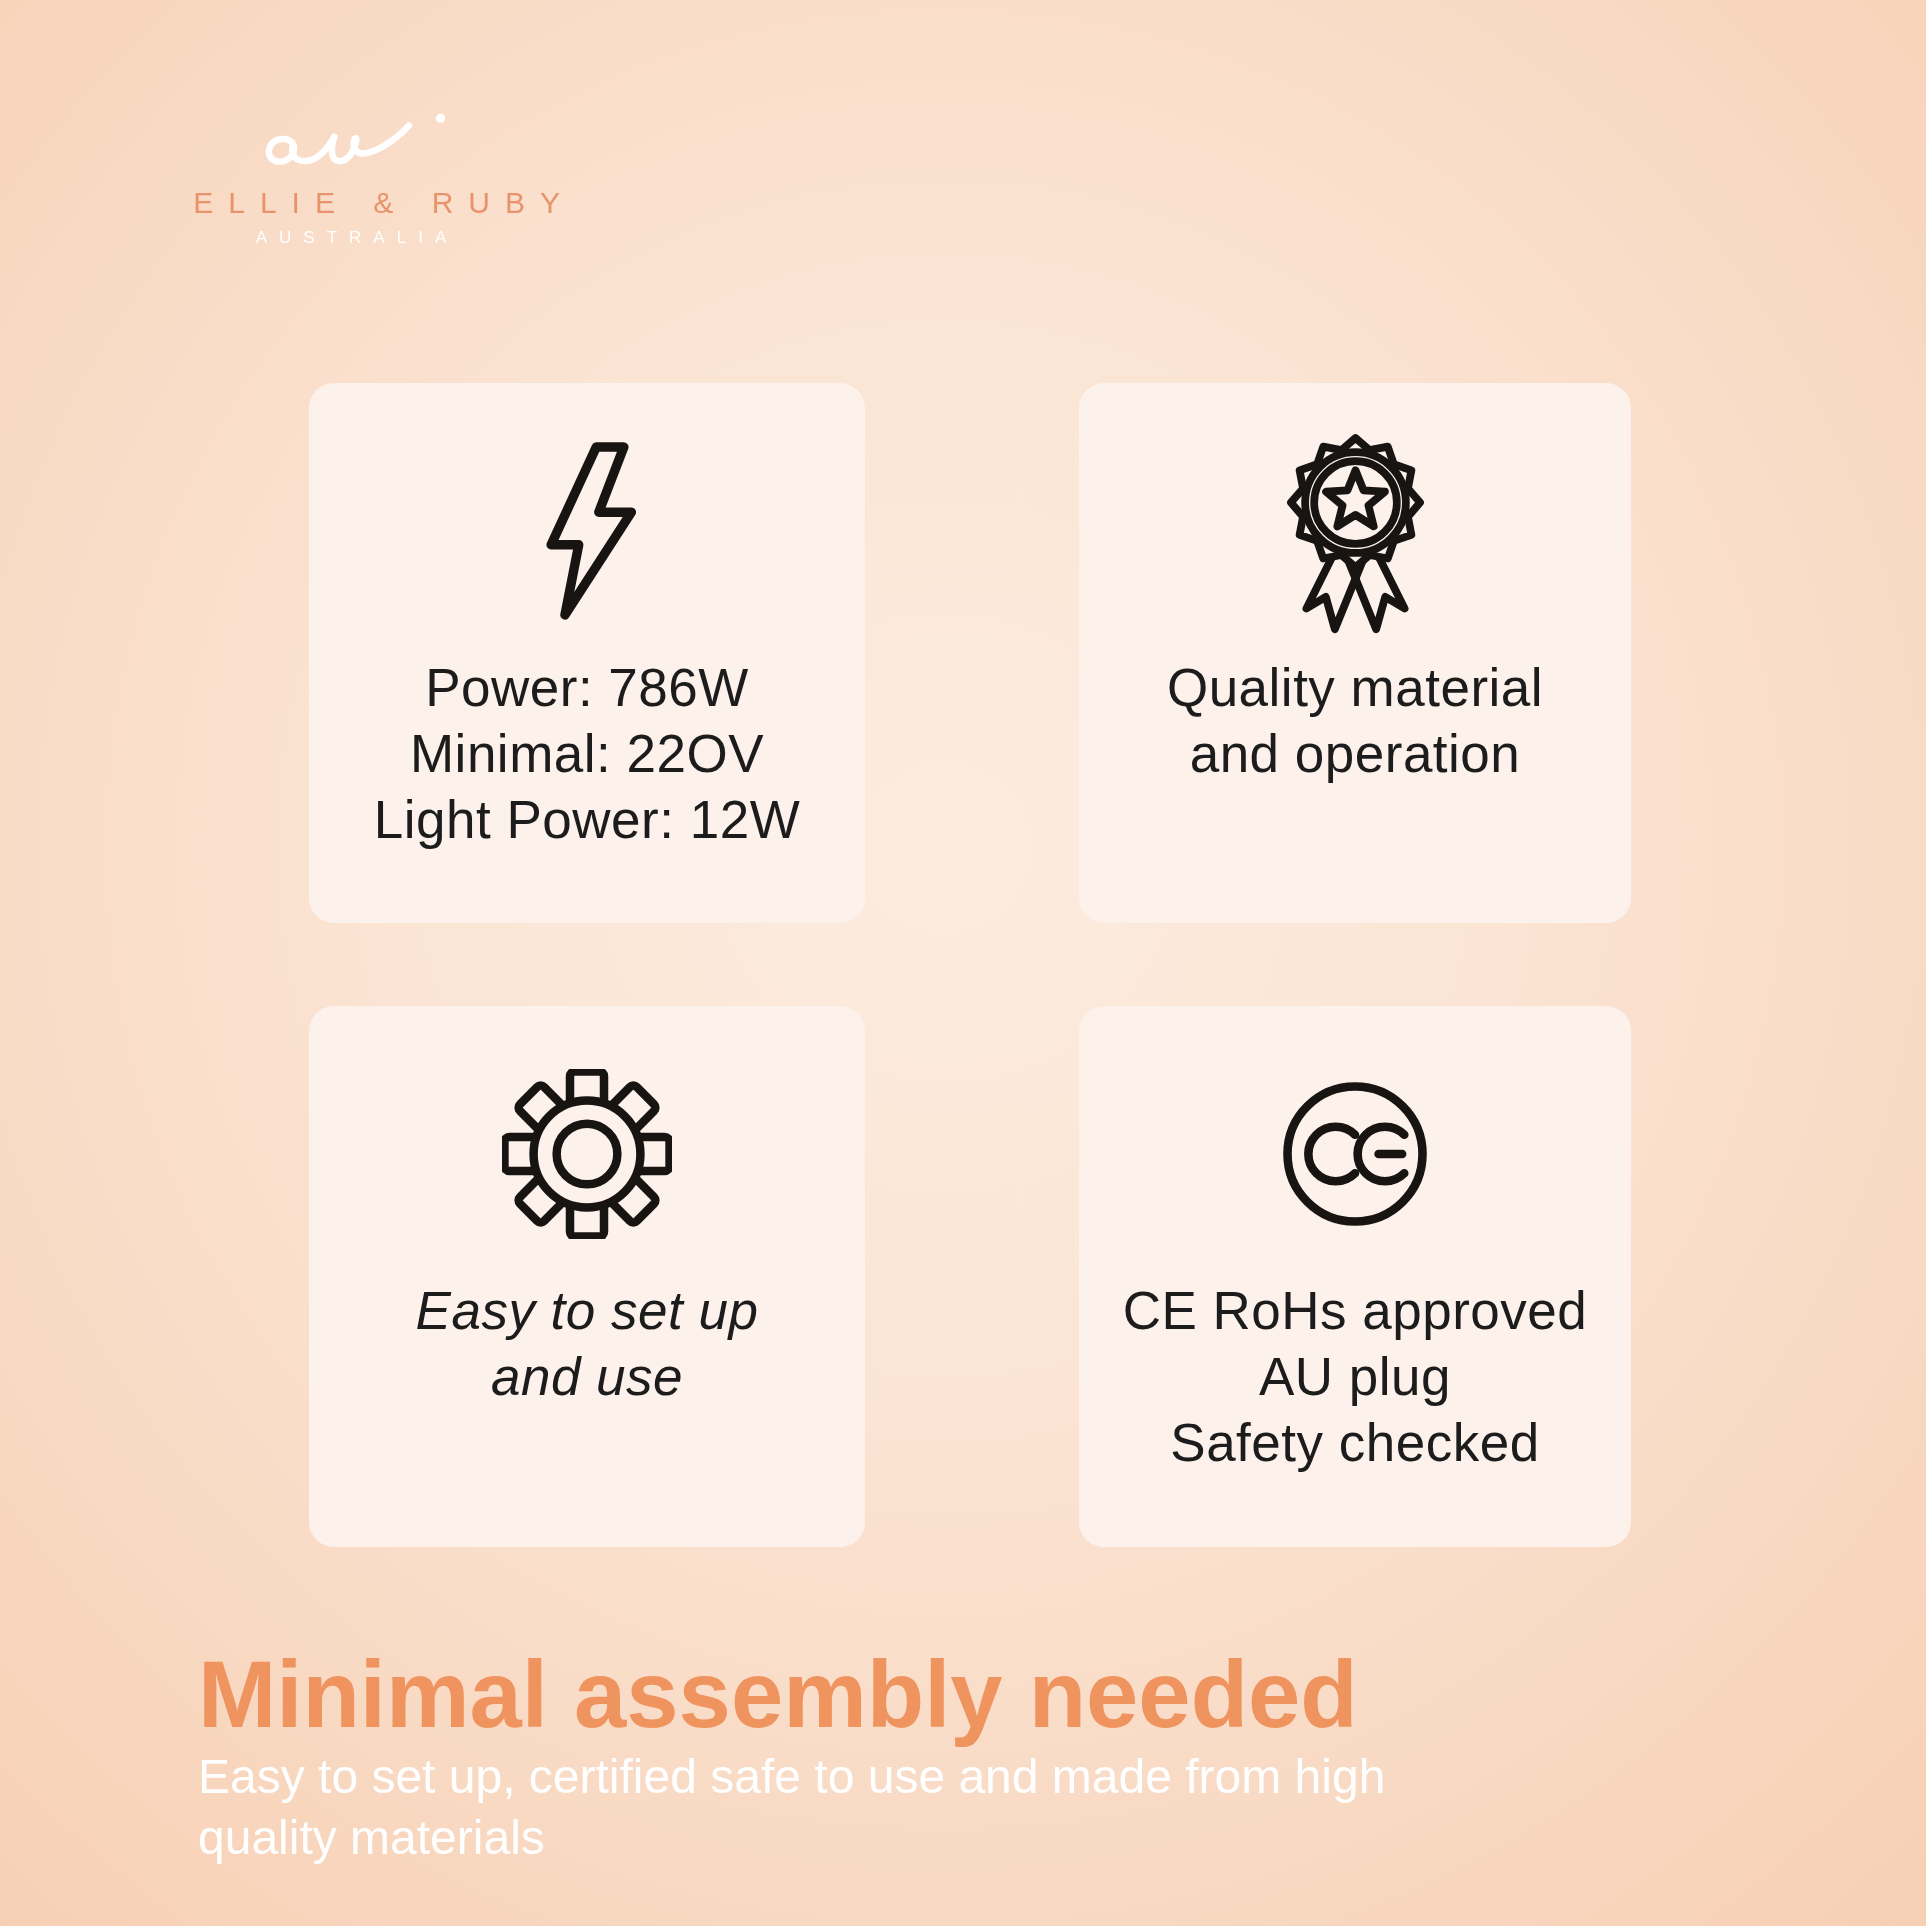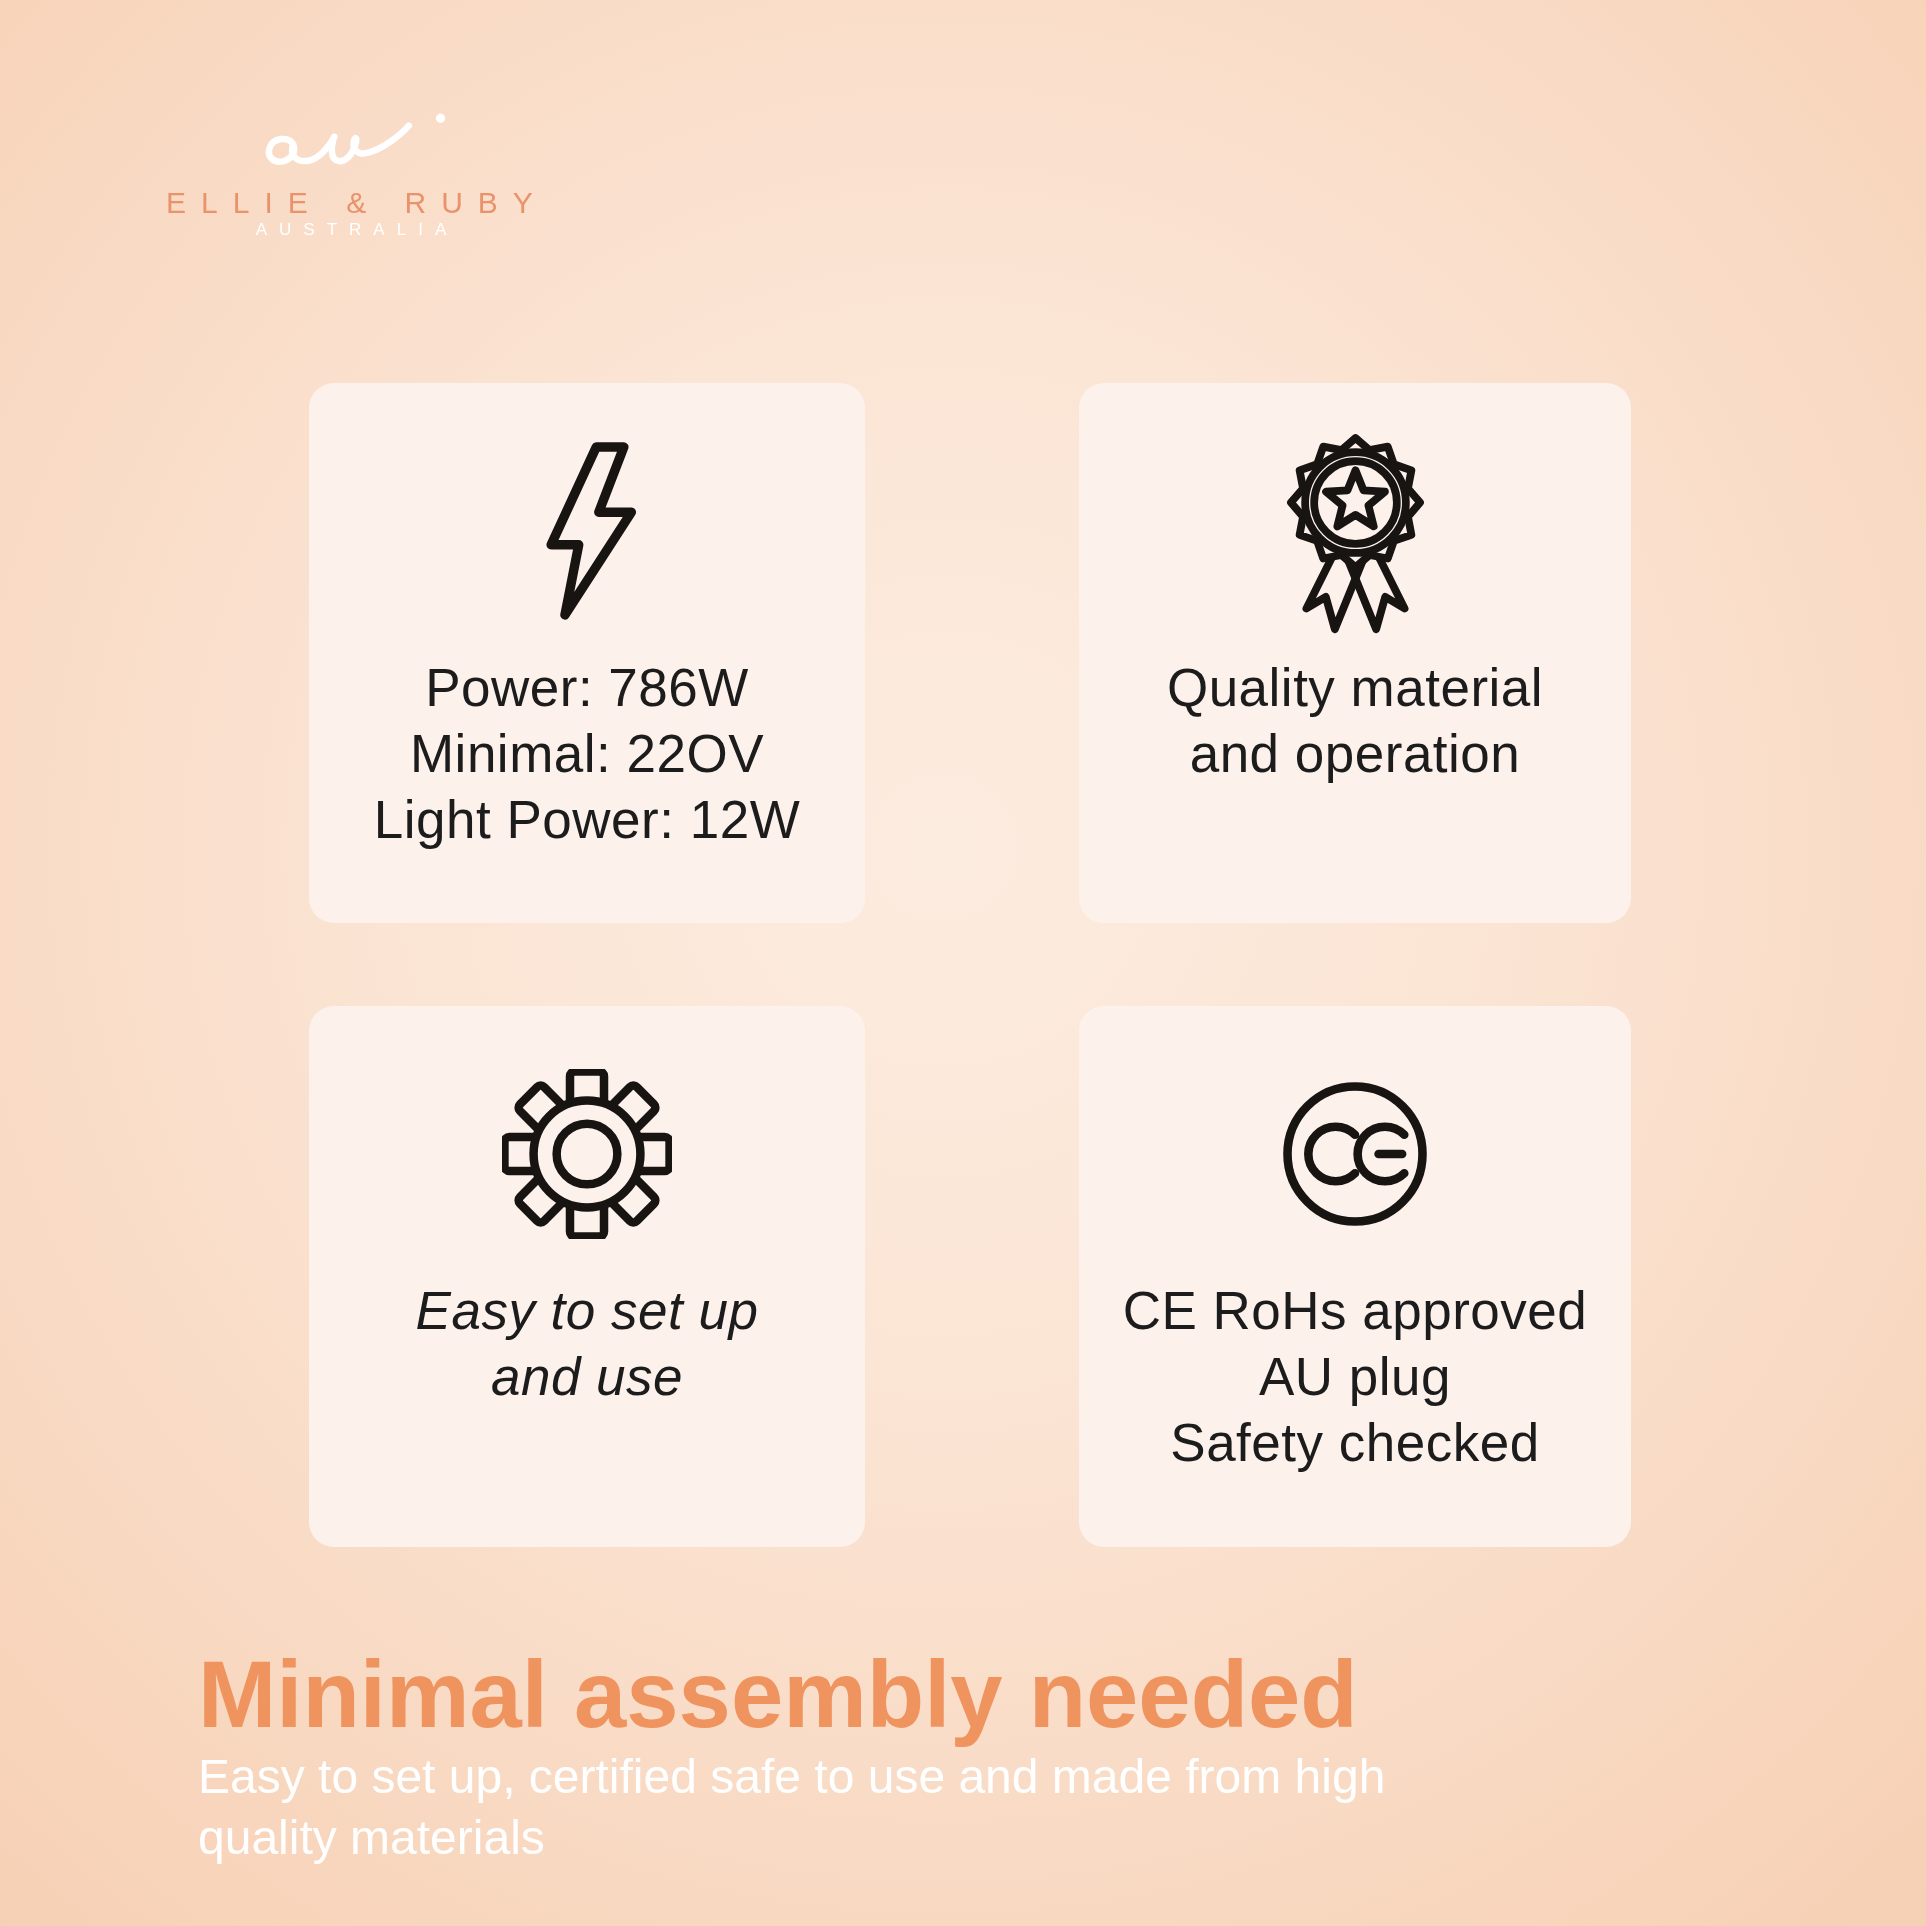--- a/index.html
+++ b/index.html
@@ -8,22 +8,22 @@
     width:1927px;height:1927px;
     overflow:hidden;
     background:
       radial-gradient(1485px 1485px at 49% 44%,
         #fcecdf 0%, #fbe5d5 35%, #f9dcc7 62%, #f8d5bc 82%, #f6cfb3 100%);
     font-family:"Liberation Sans", sans-serif;
   }
   
   .logo{position:absolute;left:139px;top:107px;width:436px;text-align:center;}
   .logo-script{display:block;margin:0 auto;margin-left:117px;}
-  .brand-name{margin-top:10px;font-size:30px;letter-spacing:15px;color:#e9936c;font-weight:400;}
-  .brand-country{font-size:17px;letter-spacing:12px;color:#ffffff;font-weight:400;}
+  .brand-name{margin-top:10px;font-size:30px;letter-spacing:15px;color:#e9936c;font-weight:400;text-align:right;}
+  .brand-country{margin-top:8px;font-size:17px;letter-spacing:12px;color:#ffffff;font-weight:400;}
   
   .card{
     position:absolute;background:#fdf1ec;border-radius:25px;
     display:flex;flex-direction:column;align-items:center;
     padding-top:40px;box-sizing:border-box;
   }
   .card.c1{left:309px;top:383px;width:556px;height:540px;}
   .card.c2{left:1079px;top:383px;width:552px;height:540px;}
   .card.c3{left:309px;top:1006px;width:556px;height:541px;font-style:italic;}
   .card.c4{left:1079px;top:1006px;width:552px;height:541px;}

